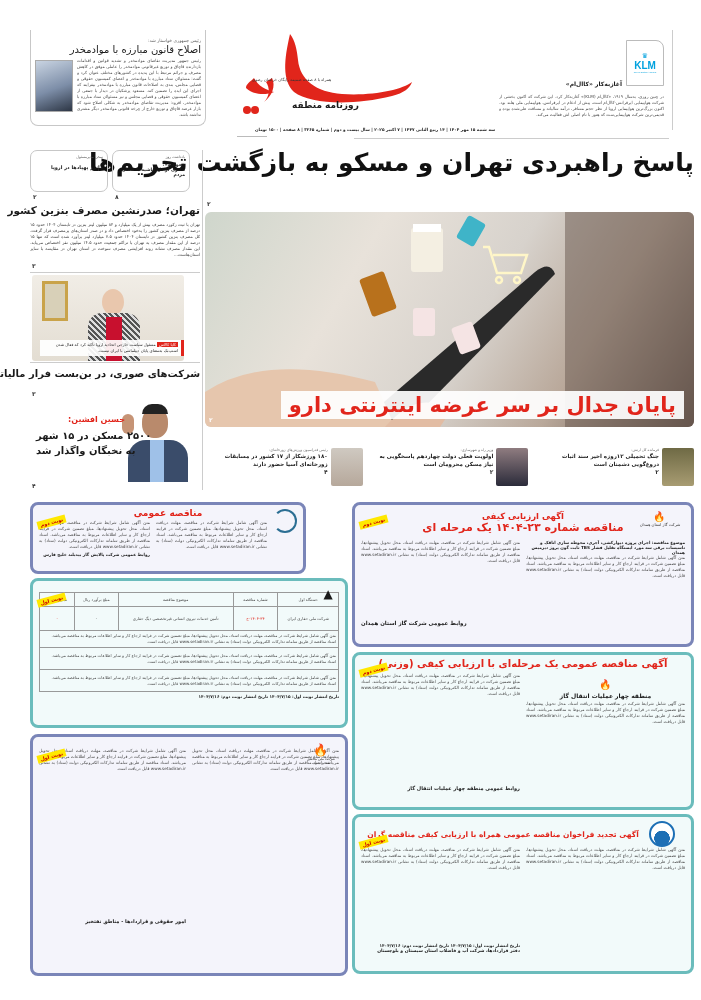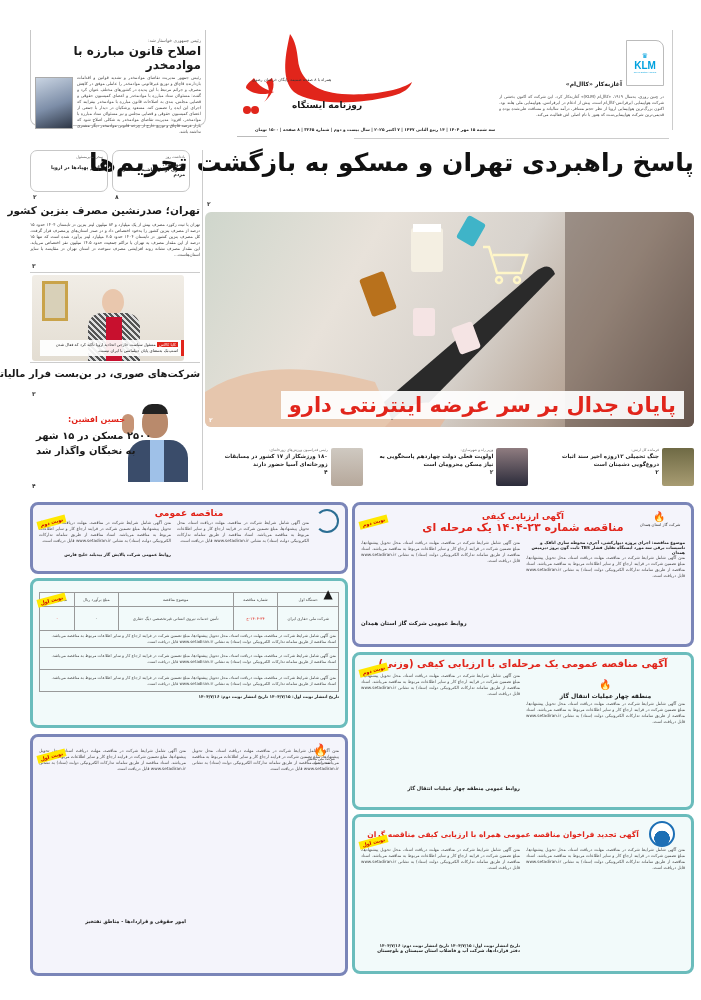--- a/index.html
+++ b/index.html
@@ -23,38 +23,38 @@
 .ad-title{color:#e1251b;font-weight:bold;text-align:center}
 .badge{background:#ffe800;color:#c00;font-size:5px;font-weight:bold;padding:1px 3px;transform:rotate(-15deg);display:inline-block}
 table.t{border-collapse:collapse;width:100%}
 table.t td{border:1px solid #999;font-size:4px;padding:2px;height:14px;text-align:center;color:#444}
 </style>
 </head>
 <body>
 
 <div class="abs" id="left-box">
   <div style="font-size:4.5px;color:#666;margin-top:8px">رئیس جمهوری خواستار شد:</div>
-  <div style="font-size:12px;font-weight:bold;margin:1px 0 3px">اصلاح قانون مبارزه با موادمخدر</div>
+  <div style="font-size:10px;font-weight:normal;margin:1px 0 3px">اصلاح قانون مبارزه با موادمخدر</div>
   <div style="display:flex;gap:4px">
     <div class="tiny" style="flex:1;height:72px;overflow:hidden">رئیس جمهور مدیریت تقاضای موادمخدر و تشدید قوانین و اقدامات بازدارنده قاچاق و توزیع غیرقانونی موادمخدر را عاملی موفق در کاهش مصرف و جرائم مرتبط با این پدیده در کشورهای مختلف عنوان کرد و گفت: مسئولان ستاد مبارزه با موادمخدر و اعضای کمیسیون حقوقی و قضایی مجلس، بندی به اصلاحات قانون مبارزه با موادمخدر بیفزایند که اجرای این ایده را تضمین کند. مسعود پزشکیان در دیدار با جمعی از اعضای کمیسیون حقوقی و قضایی مجلس و نیز مسئولان ستاد مبارزه با موادمخدر، افزود: مدیریت تقاضای موادمخدر به شکلی اصلاح شود که بازار عرضه قاچاق و توزیع خارج از چرخه قانونی موادمخدر دیگر مشتری نداشته باشد.</div>
     <div class="photo" style="width:38px;height:52px;margin-top:2px"></div>
   </div>
 </div>
 
 <div class="abs" style="left:232px;top:30px;width:190px;height:85px">
   <svg width="190" height="85" viewBox="0 0 190 85">
     <path d="M58 4 C52 30 50 50 62 62 C78 74 120 76 160 66 C172 63 178 58 180 52 C170 60 140 66 110 64 C84 62 68 50 66 30 C65 20 63 10 58 4Z" fill="#e1251b"></path>
     <path d="M14 58 C20 64 32 66 42 62 C34 60 26 56 22 48 C18 52 14 54 14 58Z" fill="#e1251b"></path>
     <path d="M40 48 C44 56 40 66 32 72 C38 66 38 58 34 52Z" fill="#e1251b"></path>
     <circle cx="15" cy="80" r="4" fill="#e1251b"></circle>
       <circle cx="23" cy="80" r="4" fill="#e1251b"></circle>
   </svg>
 </div>
 <div class="abs" style="left:252px;top:77px;font-size:4px;color:#333;white-space:nowrap">همراه با ۸ صفحه ضمیمه رایگان خراسان رضوی</div>
-<div class="abs" style="left:292px;top:100px;font-size:9px;font-weight:bold;white-space:nowrap">روزنامه ایستگاه</div>
+<div class="abs" style="left:292px;top:100px;font-size:9px;font-weight:bold;white-space:nowrap">روزنامه منطقه</div>
 <div class="abs" style="left:255px;top:127px;font-size:4.2px;font-weight:bold;color:#222;white-space:nowrap">سه شنبه ۱۵ مهر ۱۴۰۴ | ۱۴ ربیع الثانی ۱۴۴۷ | ۷ اکتبر ۲۰۲۵ | سال بیست و دوم | شماره ۳۲۶۵ | ۸ صفحه | ۱۵۰۰ تومان</div>
 <div class="abs" style="left:237px;top:136px;width:30px;height:1px;background:#bbb"></div>
 
 <div class="abs" id="right-box">
   <div class="abs" style="right:8px;top:10px;width:38px;height:46px;border:1px solid #bbb;border-radius:0 8px 0 0;display:flex;flex-direction:column;align-items:center;justify-content:center">
     <div style="color:#00a1de;font-size:7px">♛</div>
     <div style="color:#00a1de;font-size:10px;font-weight:bold;font-family:'Liberation Sans',sans-serif">KLM</div>
     <div style="color:#00a1de;font-size:2.5px;font-family:'Liberation Sans',sans-serif">Royal Dutch Airlines</div>
   </div>
   <div class="abs" style="right:50px;top:50px;font-size:6px;font-weight:bold">آغازبه‌کار «کا‌ال‌ام»</div>
@@ -173,21 +173,21 @@
       <div style="font-size:4.2px;font-weight:bold">موضوع مناقصه: اجرای پروژه دیوارکشی، آجری، محوطه سازی اتاقک و تاسیسات برقی سه مورد ایستگاه تقلیل فشار TBS ثابت گون پروژ دیزمیس همدان</div>
       <div class="tiny" style="height:70px;overflow:hidden">متن آگهی شامل شرایط شرکت در مناقصه، مهلت دریافت اسناد، محل تحویل پیشنهادها، مبلغ تضمین شرکت در فرایند ارجاع کار و سایر اطلاعات مربوط به مناقصه می‌باشد. اسناد مناقصه از طریق سامانه تدارکات الکترونیکی دولت (ستاد) به نشانی www.setadiran.ir قابل دریافت است.</div>
     </div>
     <div style="flex:1">
       <div class="tiny" style="height:80px;overflow:hidden">متن آگهی شامل شرایط شرکت در مناقصه، مهلت دریافت اسناد، محل تحویل پیشنهادها، مبلغ تضمین شرکت در فرایند ارجاع کار و سایر اطلاعات مربوط به مناقصه می‌باشد. اسناد مناقصه از طریق سامانه تدارکات الکترونیکی دولت (ستاد) به نشانی www.setadiran.ir قابل دریافت است.</div>
       <div style="font-size:5.5px;font-weight:bold;text-align:left">روابط عمومی شرکت گاز استان همدان</div>
     </div>
   </div>
 </div>
 
-<div class="abs ad" style="left:30px;top:502px;width:318px;height:72px;padding:3px 6px">
+<div class="abs ad" style="left:30px;top:502px;width:276px;height:72px;padding:3px 6px">
   <div class="abs" style="left:4px;top:4px"><span class="badge">نوبت دوم</span></div>
   <div class="abs" style="right:6px;top:4px;width:24px;height:24px;border:2px solid #2b6e93;border-radius:50%;border-left-color:transparent"></div>
   <div class="ad-title" style="font-size:9px">مناقصه عمومی</div>
   <div style="display:flex;gap:6px;margin-top:2px">
     <div class="tiny" style="flex:1;height:40px;overflow:hidden;padding-right:30px">متن آگهی شامل شرایط شرکت در مناقصه، مهلت دریافت اسناد، محل تحویل پیشنهادها، مبلغ تضمین شرکت در فرایند ارجاع کار و سایر اطلاعات مربوط به مناقصه می‌باشد. اسناد مناقصه از طریق سامانه تدارکات الکترونیکی دولت (ستاد) به نشانی www.setadiran.ir قابل دریافت است.</div>
     <div style="flex:1">
       <div class="tiny" style="height:32px;overflow:hidden">متن آگهی شامل شرایط شرکت در مناقصه، مهلت دریافت اسناد، محل تحویل پیشنهادها، مبلغ تضمین شرکت در فرایند ارجاع کار و سایر اطلاعات مربوط به مناقصه می‌باشد. اسناد مناقصه از طریق سامانه تدارکات الکترونیکی دولت (ستاد) به نشانی www.setadiran.ir قابل دریافت است.</div>
       <div style="font-size:4.2px;font-weight:bold">روابط عمومی شرکت پالایش گاز بیدبلند خلیج فارس</div>
     </div>
   </div>

